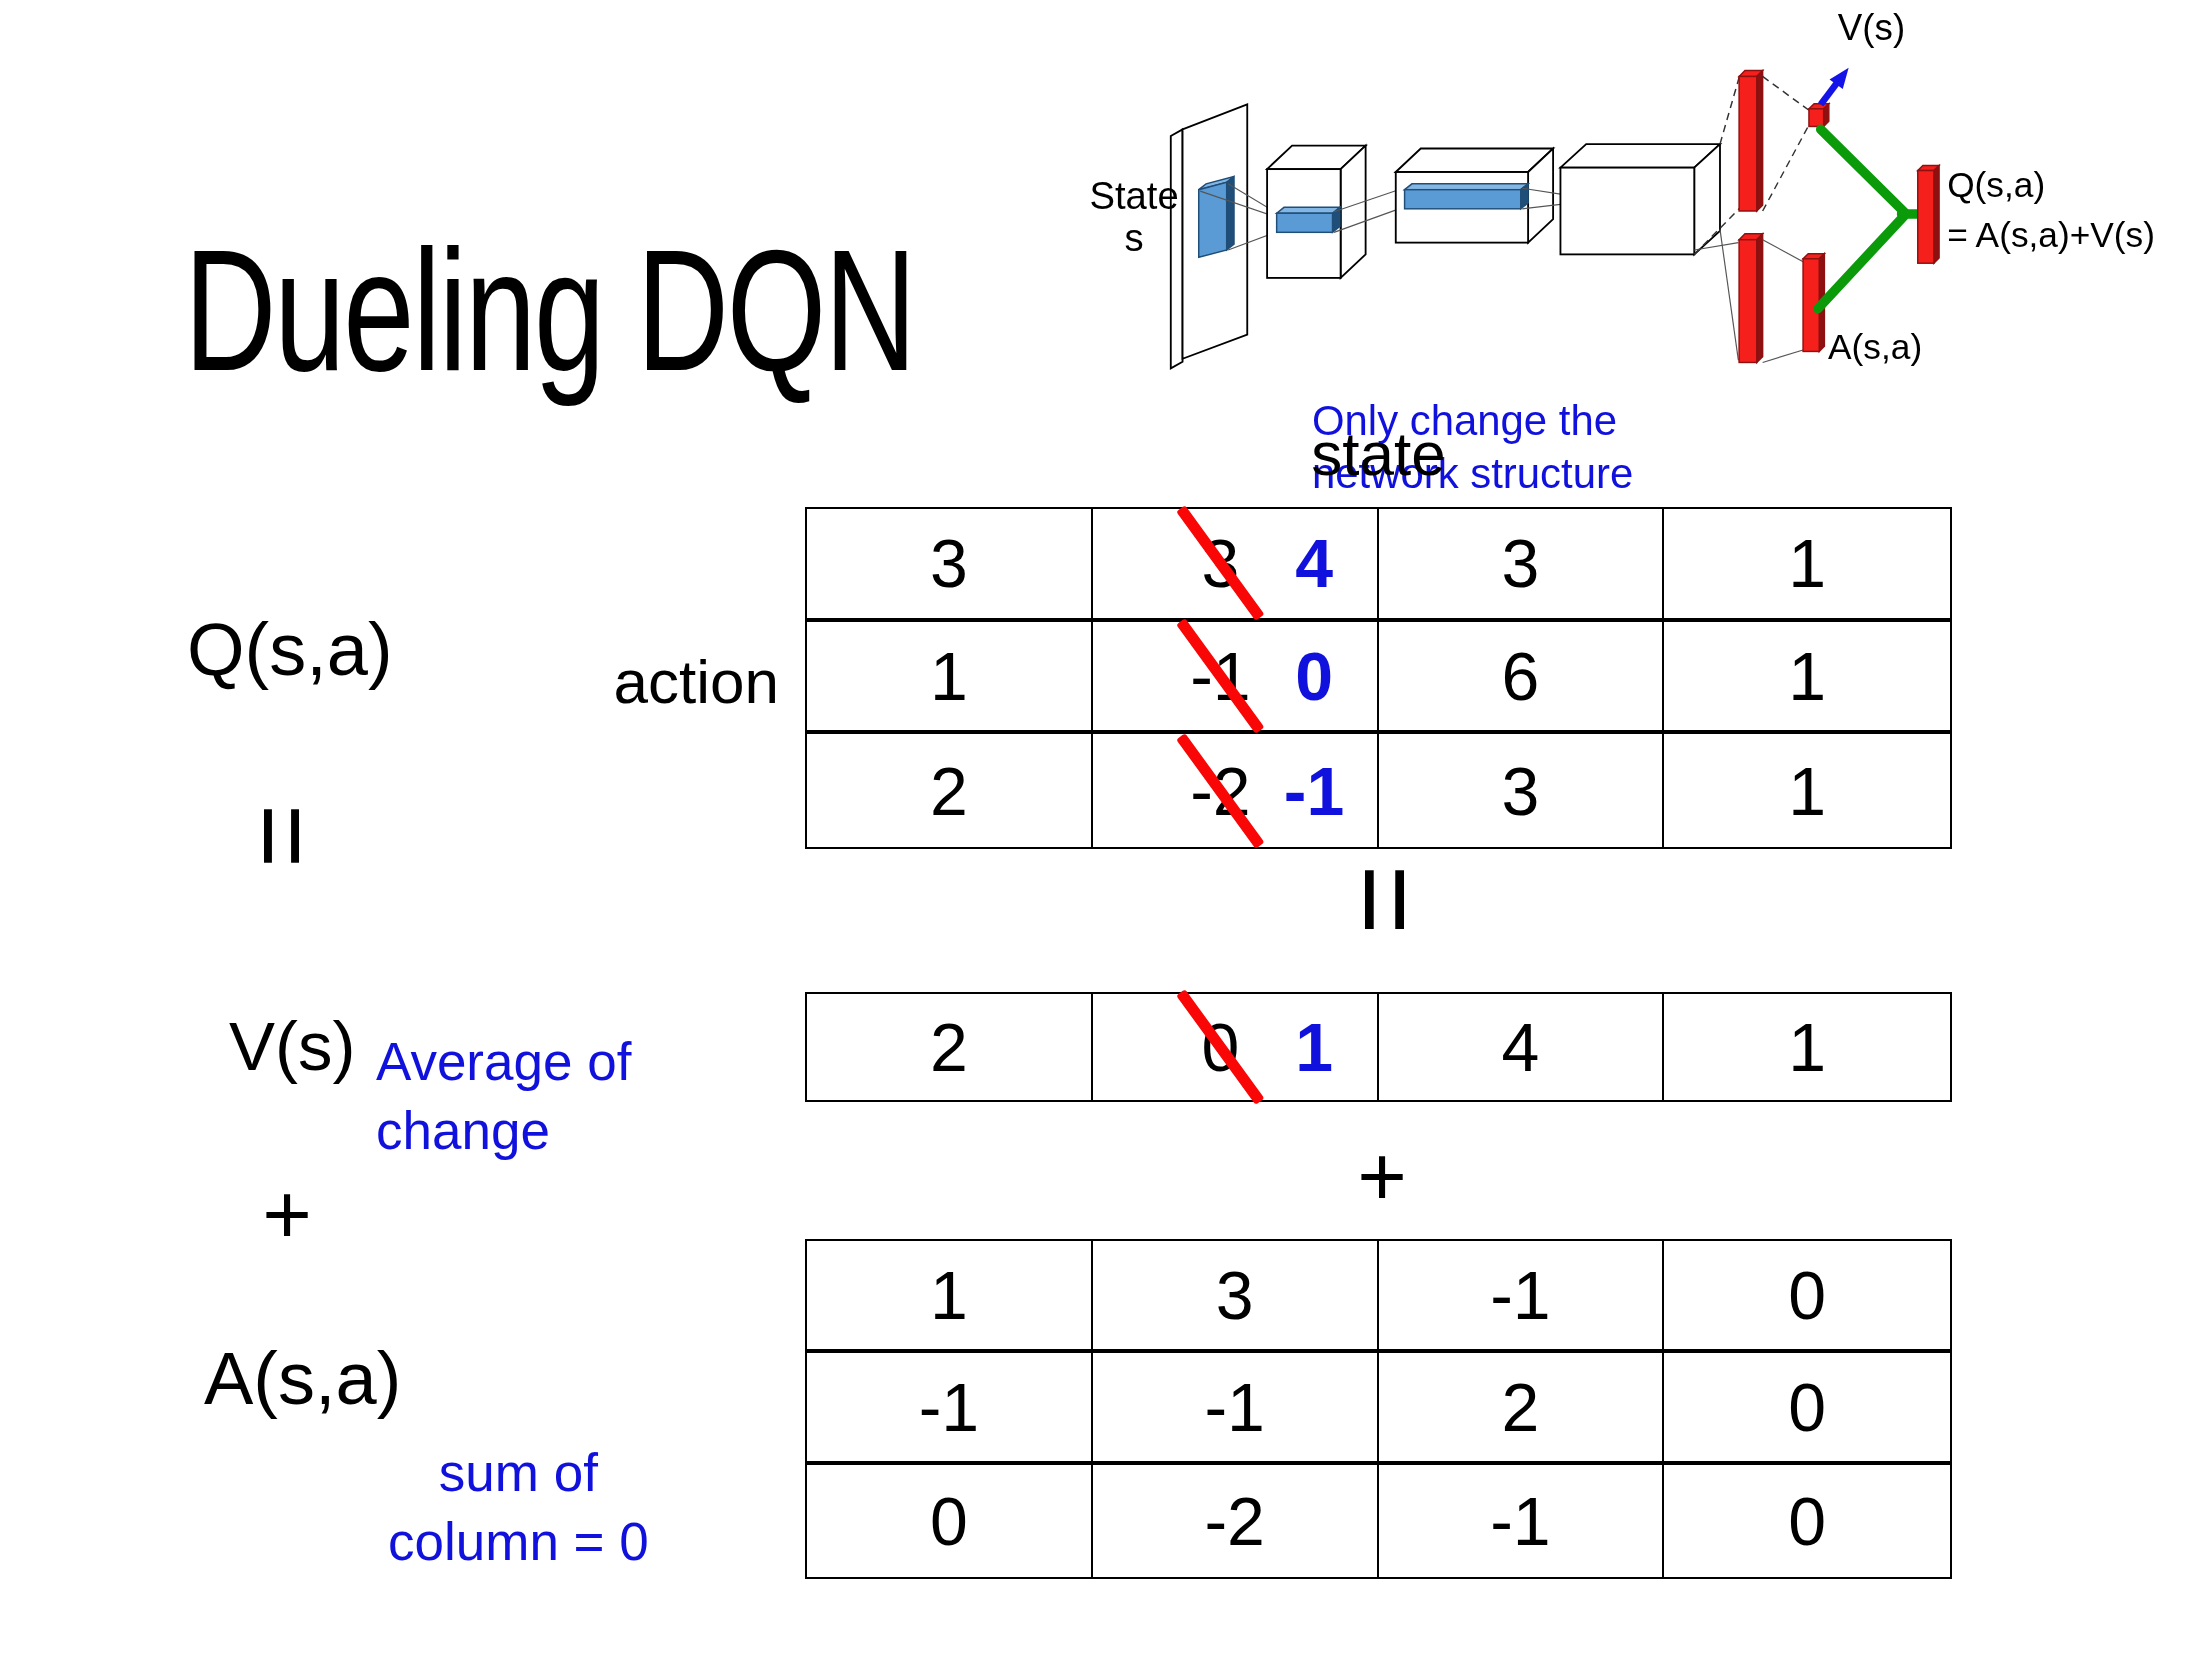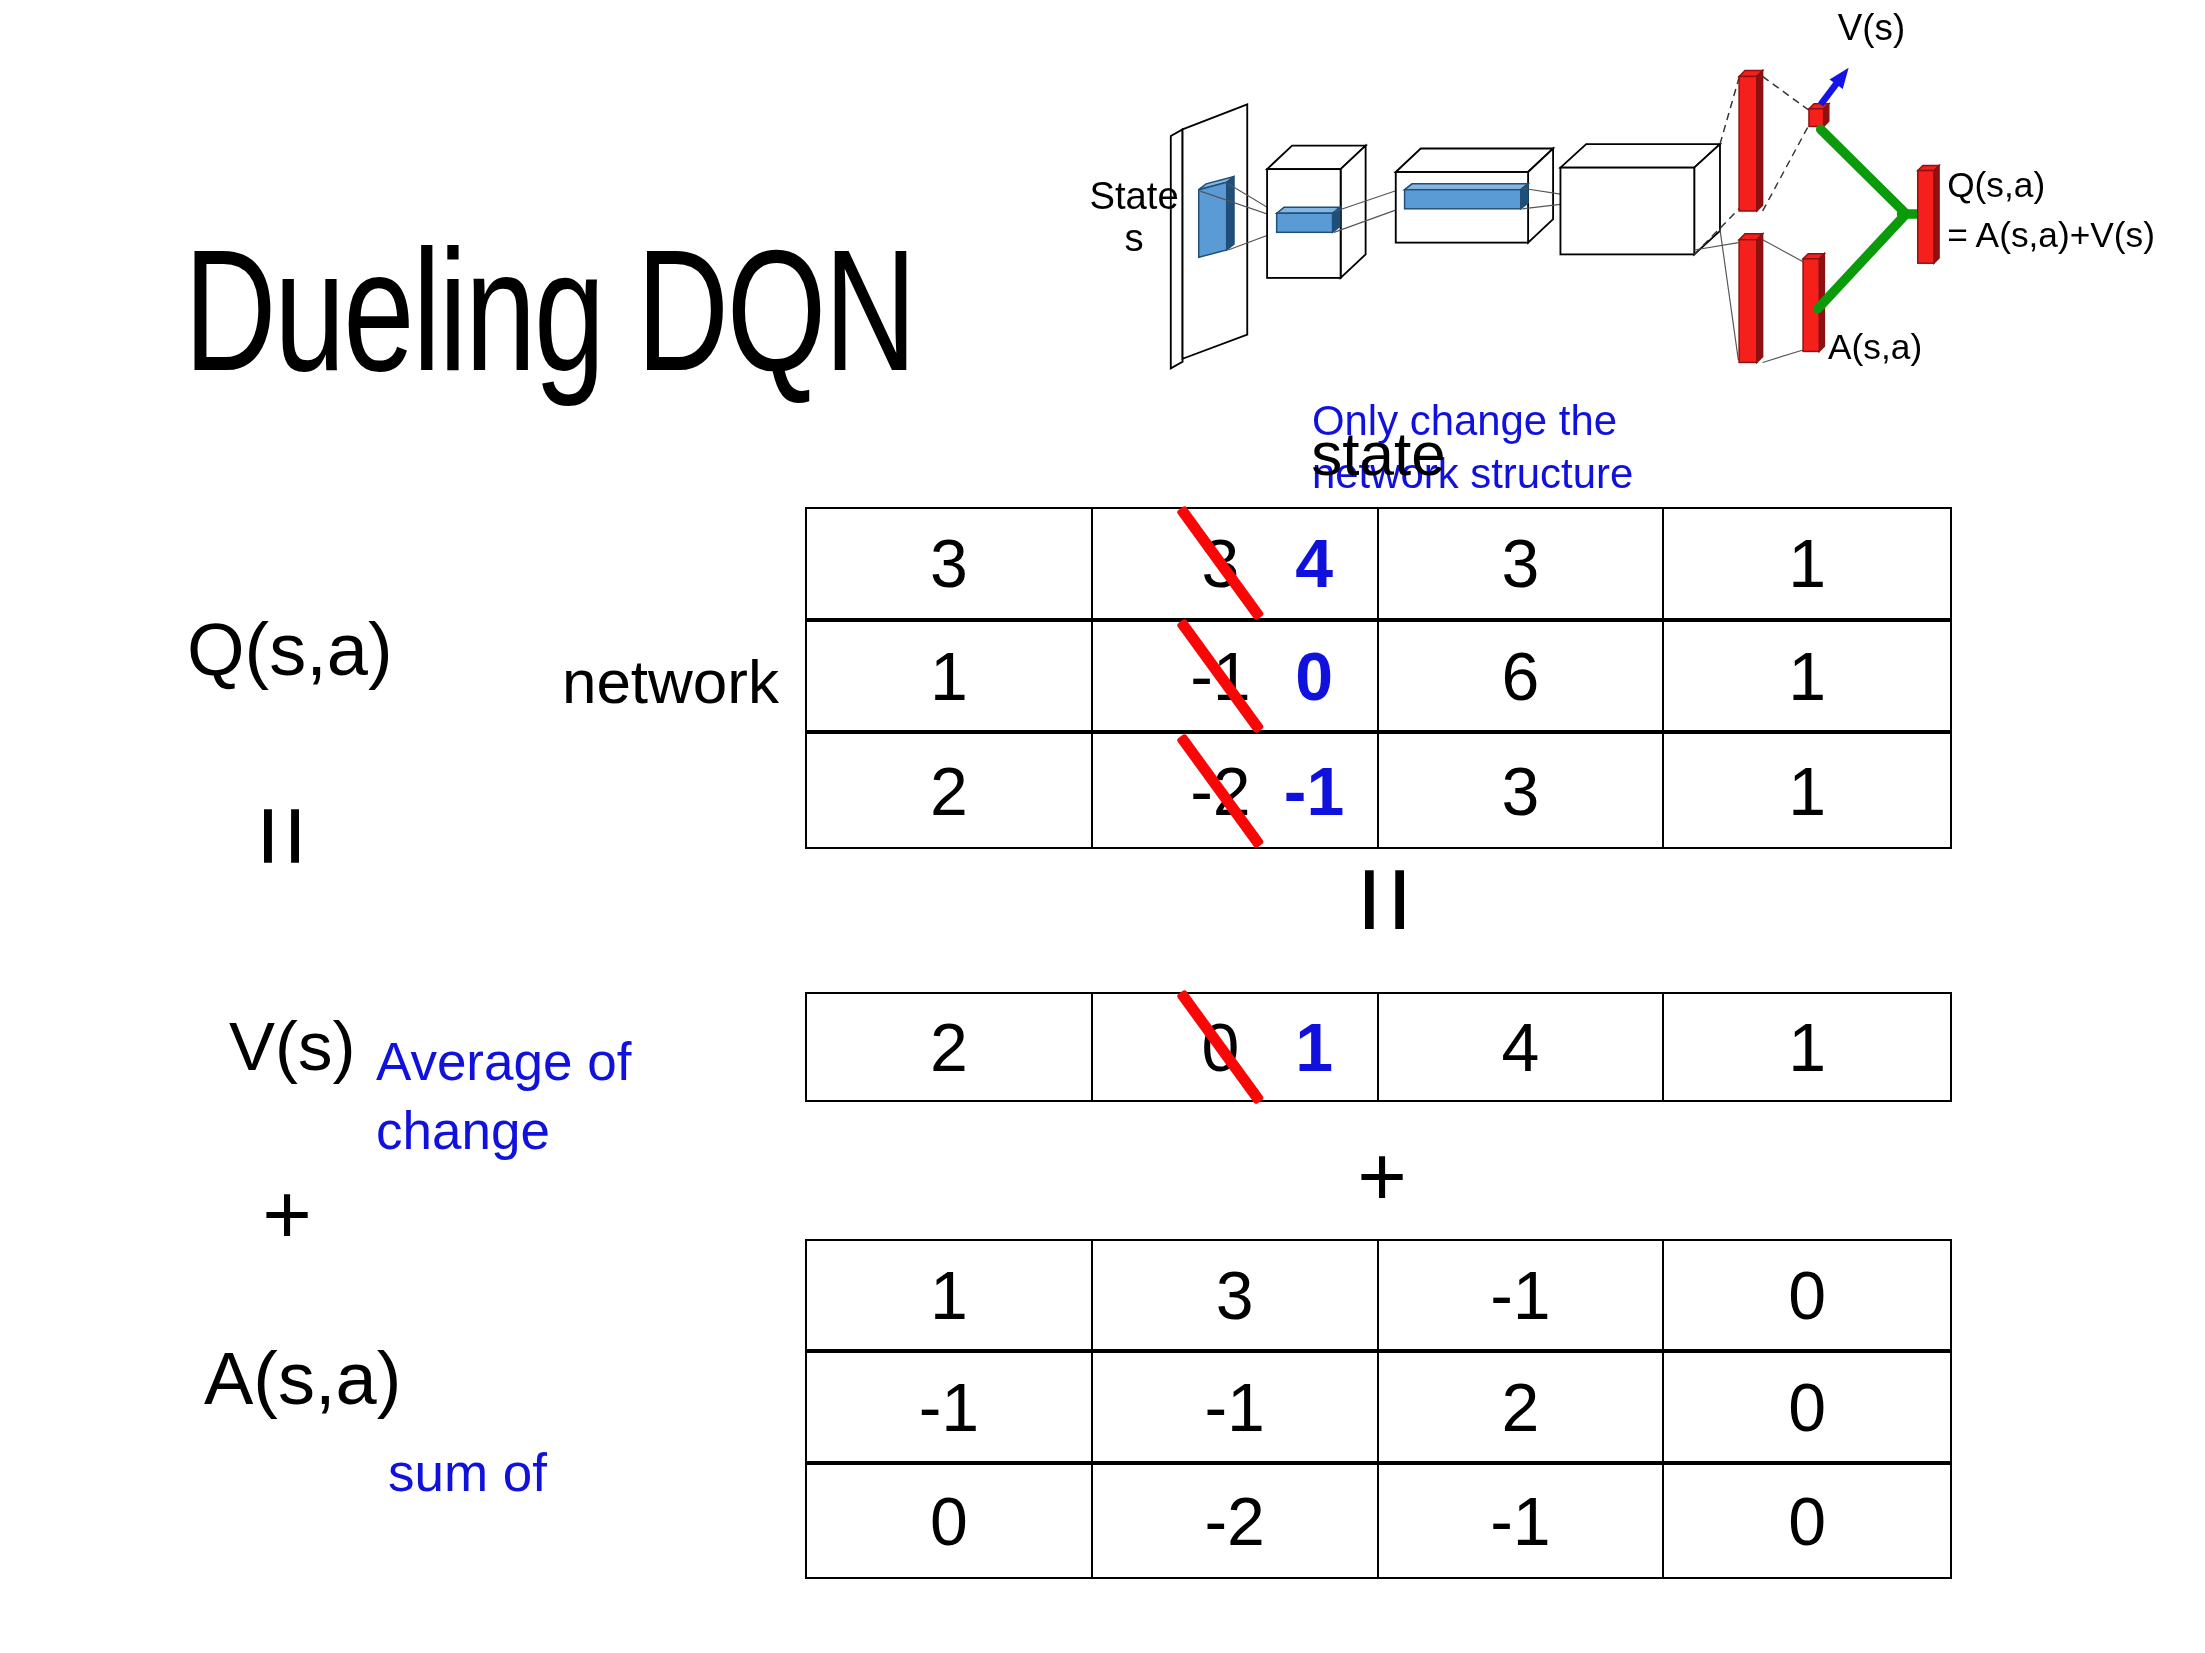--- a/index.html
+++ b/index.html
@@ -158,21 +158,21 @@
     <text x="1208" y="268" font-size="48">Q(s,a)</text>
     <text x="1208" y="336" font-size="48">= A(s,a)+V(s)</text>
     <text x="344" y="592" font-size="57" fill="var(--blue)">Only change the</text>
     <text x="344" y="664" font-size="57" fill="var(--blue)">network structure</text>
   </svg>
 
   <div class="abs lbl" style="left:805px;top:420px;width:1147px;text-align:center;font-size:62px;">state</div>
 
   <div class="abs lbl" style="left:187px;top:609px;font-size:74px;">Q(s,a)</div>
 
-  <div class="abs lbl" style="left:507px;top:648px;width:272px;text-align:right;font-size:62px;">network</div>
+  <div class="abs lbl" style="left:507px;top:648px;width:272px;text-align:right;font-size:62px;">action</div>
 
   <div class="abs sym-wrap" style="left:229px;top:781px;width:110px;height:110px;">
     <span class="rot90" style="font-size:110px;">=</span>
   </div>
 
   <div class="abs sym-wrap" style="left:1331px;top:844px;width:110px;height:110px;">
     <span class="rot90" style="font-size:121px;">=</span>
   </div>
 
   <div class="abs lbl" style="left:229px;top:1009px;font-size:69px;">V(s)</div>
@@ -187,20 +187,21 @@
   </div>
 
   <div class="abs sym-wrap" style="left:1334px;top:1128px;width:96px;height:96px;">
     <span style="font-size:85px;line-height:1;">+</span>
   </div>
 
   <div class="abs lbl" style="left:204px;top:1338px;font-size:74px;">A(s,a)</div>
 
   <div class="abs blue-note" style="left:388px;top:1439px;text-align:center;">
     <div>sum of</div>
+    <div>column = 0</div>
   </div>
 
   <div class="abs mtable" style="left:805px;top:507px;width:1147px;height:342px;grid-template-columns:repeat(4,1fr);grid-template-rows:repeat(3,1fr);">
     <div class="mcell bR bB">
         <span>3</span>
       </div>
     <div class="mcell bR bB">
       <span class="old">3</span>
       <div class="strike"></div>
       <span class="new">4</span>

